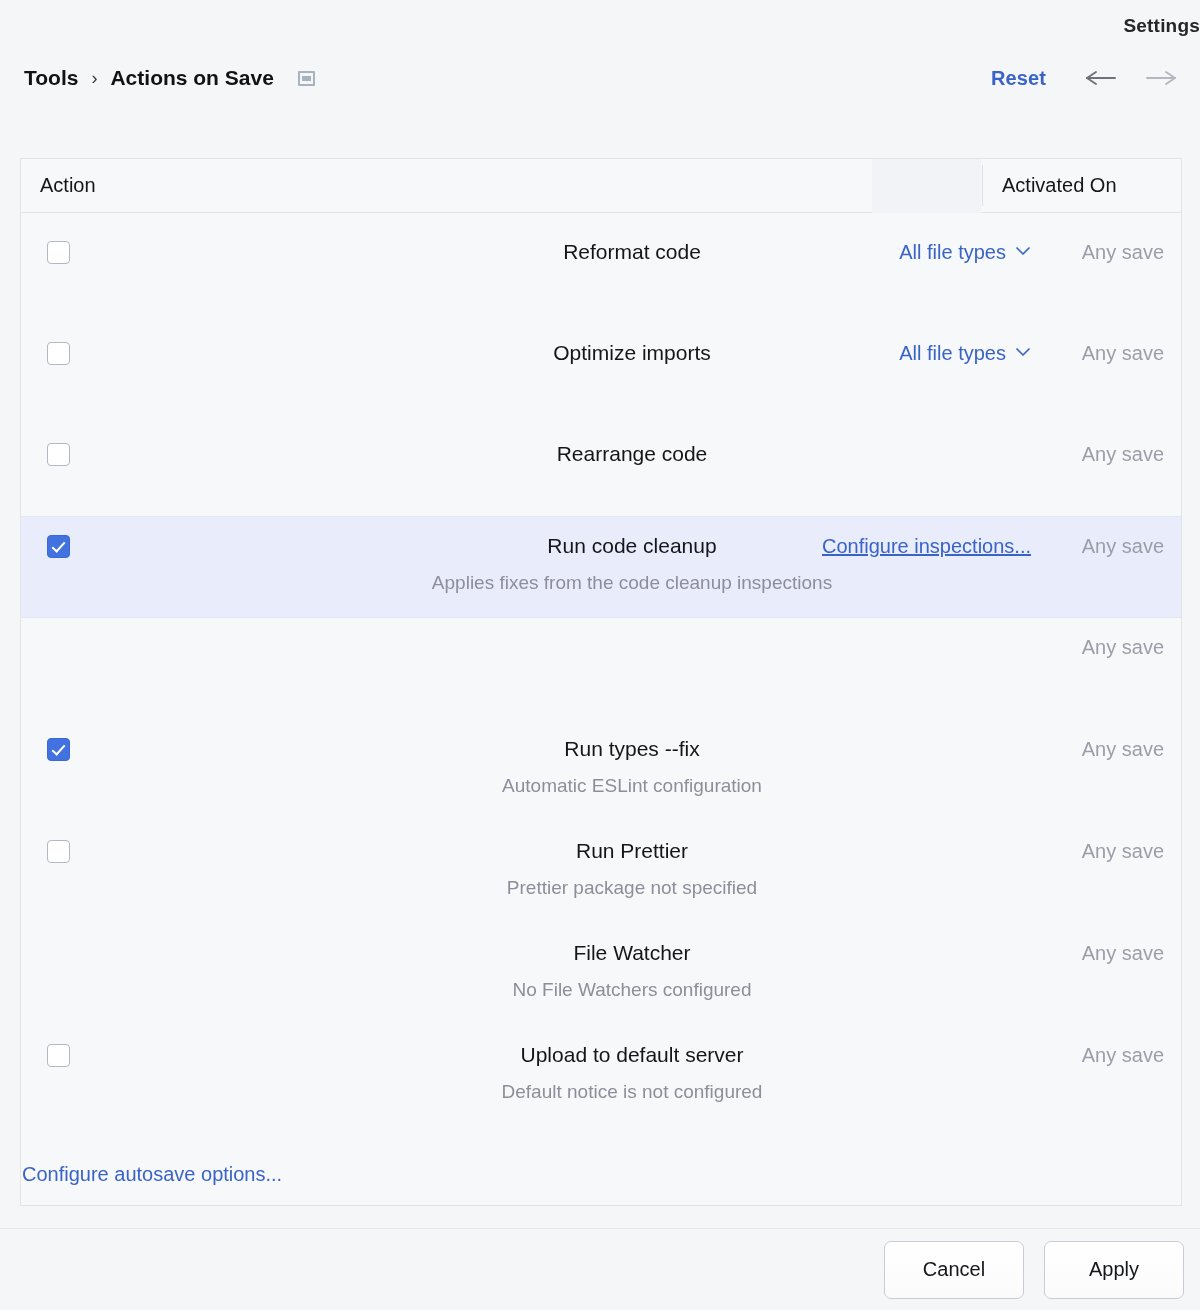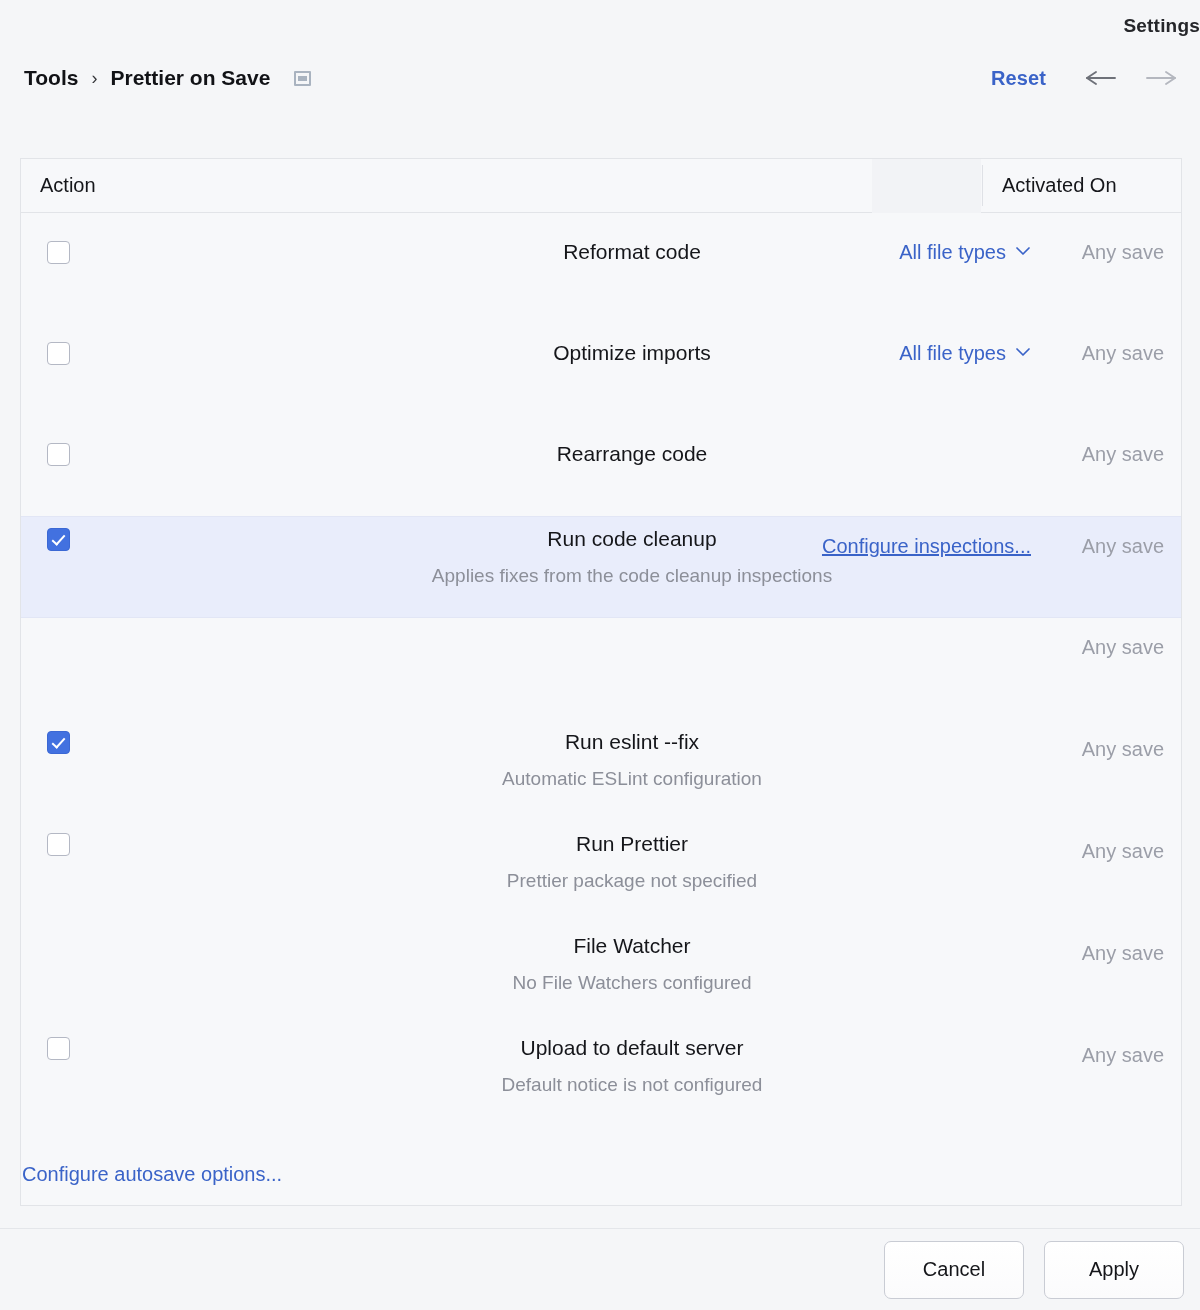--- a/index.html
+++ b/index.html
@@ -142,21 +142,21 @@
     background: #f7f8fa;
   }
 
   .row {
     position: relative;
     display: flex;
     align-items: flex-start;
     box-sizing: border-box;
   }
   .row.tall   { height: 101px; padding-top: 26px; }
-  .row.compact{ height: 102px; padding-top: 9px; }
+  .row.compact{ height: 102px; padding-top: 16px; }
   .row.sel {
     background: #e9edfb;
     border-top: 1px solid #e2e6f5;
     border-bottom: 1px solid #e2e6f5;
   }
 
   .cb {
     width: 23px;
     height: 23px;
     box-sizing: border-box;
@@ -299,21 +299,21 @@
 </head>
 <body>
 
 <div class="titlebar">
   <div class="titlebar-text">Settings</div>
 </div>
 
 <div class="crumb-row">
   <span class="crumb">Tools</span>
   <span class="crumb-sep">›</span>
-  <span class="crumb">Prettier on Save</span>
+  <span class="crumb">Actions on Save</span>
   <span class="panel-icon">
       <i></i>
     </span>
 
   <span class="crumb-spacer"></span>
 
   <span class="reset-link">Reset</span>
 
   <span class="navarrows">
     <svg class="navarrow" width="34" height="20" viewBox="0 0 34 20">
@@ -370,21 +370,21 @@
         <div class="cfg-cell"><span class="cfg-linkbtn">Configure inspections...</span></div>
         <div class="activated">Any save</div>
       </div>
       <div class="row compact">
         <div class="cb ghost"></div>
         <div class="activated">Any save</div>
       </div>
       <div class="row compact">
         <div class="cb on"></div>
         <div class="labels">
-          <div class="row-title">Run eslint --fix</div>
+          <div class="row-title">Run types --fix</div>
           <div class="row-sub">Automatic ESLint configuration</div>
         </div>
         <div class="activated">Any save</div>
       </div>
       <div class="row compact">
         <div class="cb"></div>
         <div class="labels">
           <div class="row-title">Run Prettier</div>
           <div class="row-sub">Prettier package not specified</div>
         </div>

